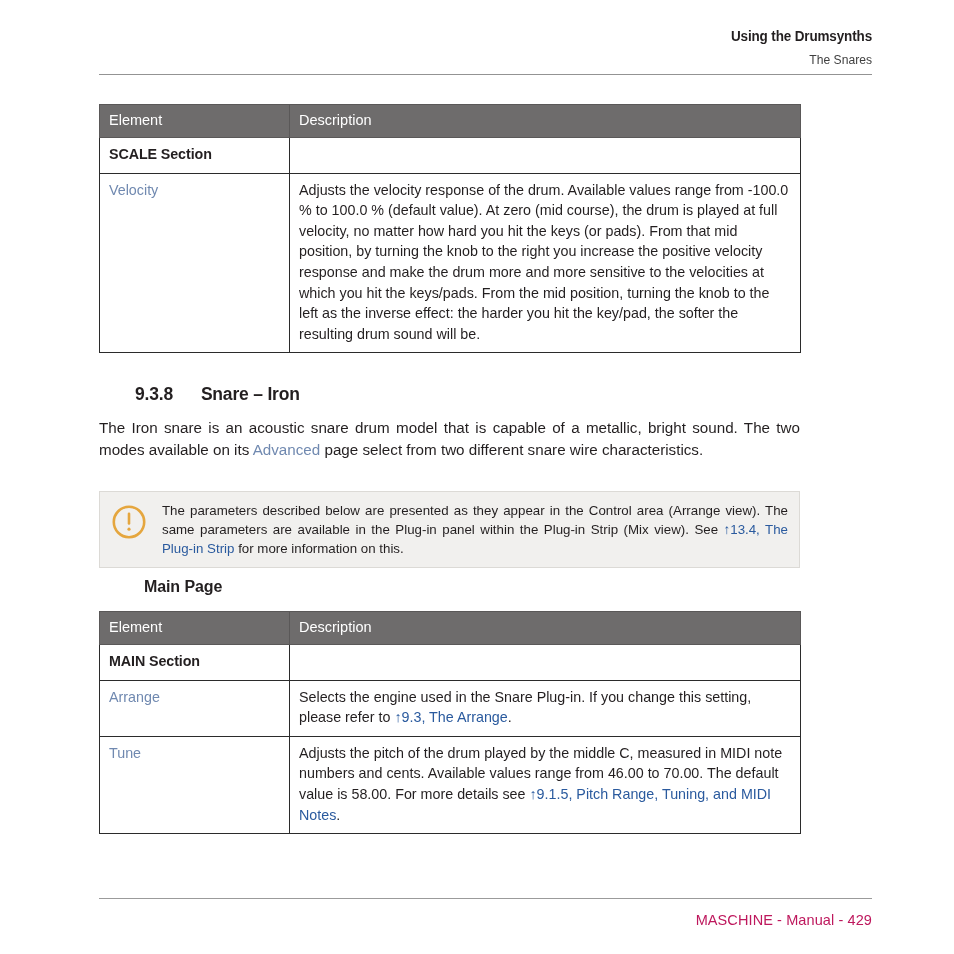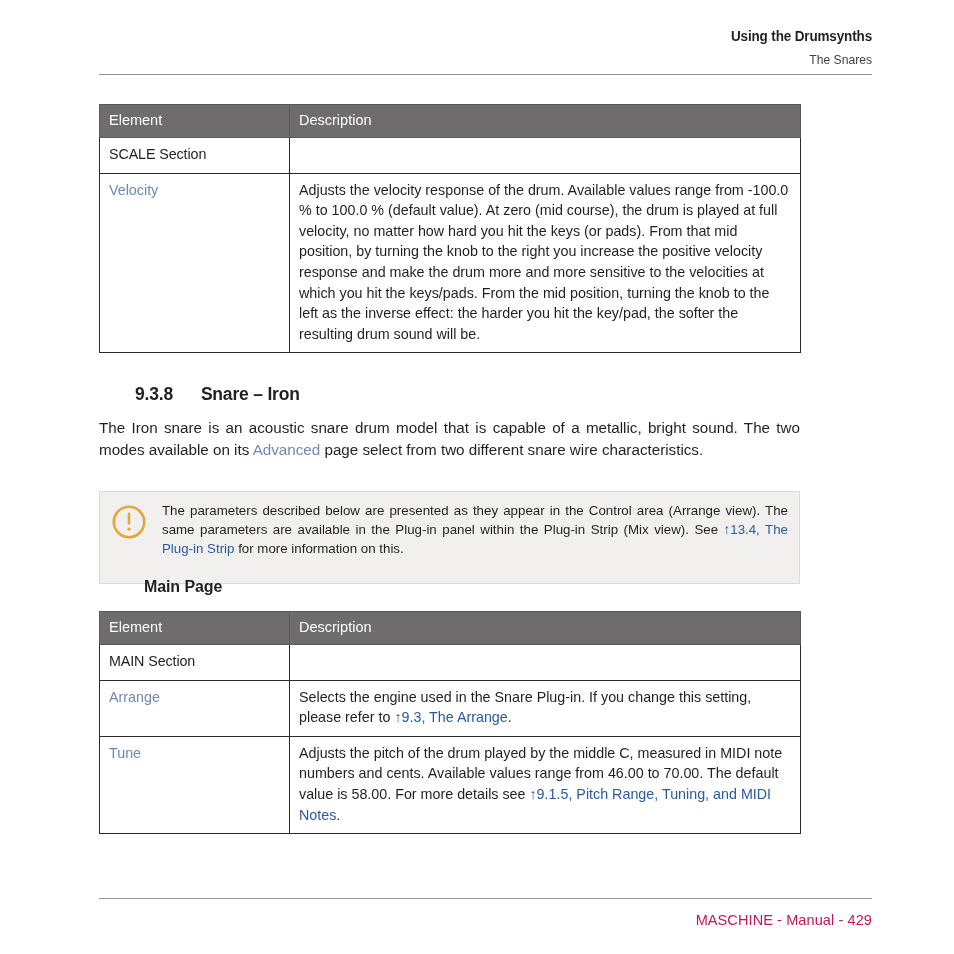--- a/index.html
+++ b/index.html
@@ -81,21 +81,21 @@
     color: #ffffff;
     font-weight: normal;
     text-align: left;
     font-size: 14.5px;
     padding: 5px 17px 7px 9px;
     border: 1px solid #5a5858;
     line-height: 20px;
   }
 
   .cell-section {
-    font-weight: normal;
+    font-weight: bold;
     font-size: 14px;
     font-family: "Liberation Sans Narrow", "Liberation Sans", sans-serif;
     letter-spacing: -0.1px;
     color: #231f20;
   }
   .cell-param {
     color: #7089b0;
     font-size: 14.3px;
   }
   .cell-desc {
@@ -143,21 +143,21 @@
   
   .note {
     position: absolute;
     left: 99px;
     width: 701px;
     background: #f1f0ee;
     border: 1px solid #dcdad6;
     box-sizing: border-box;
     display: flex;
     align-items: flex-start;
-    padding: 9px 11px 25px 11px;
+    padding: 9px 11px 9px 11px;
   }
   .note-icon {
     flex: 0 0 auto;
     width: 36px;
     height: 36px;
     margin-right: 15px;
     margin-top: 3px;
   }
   .note-body {
     flex: 1 1 auto;

